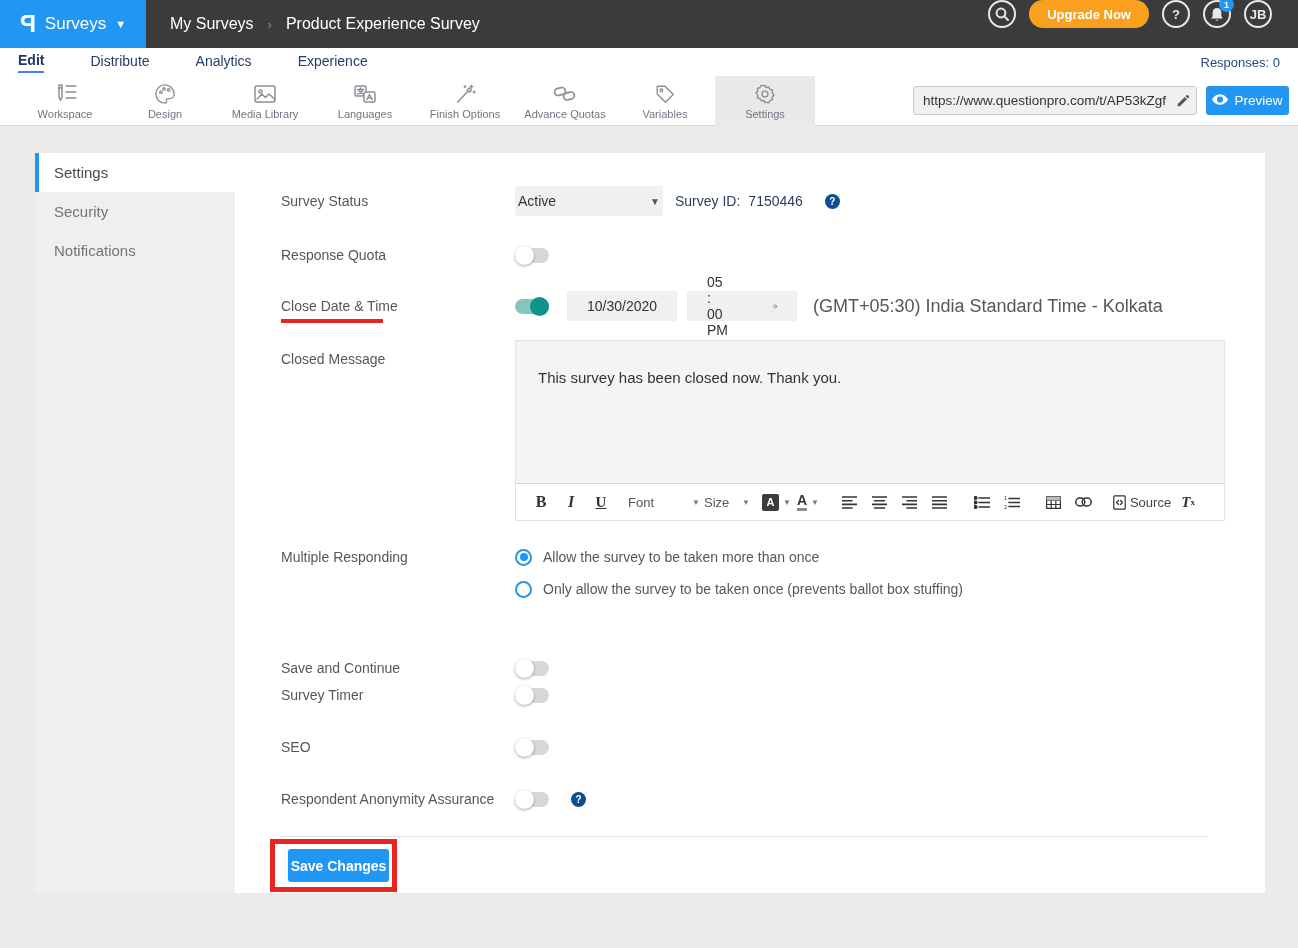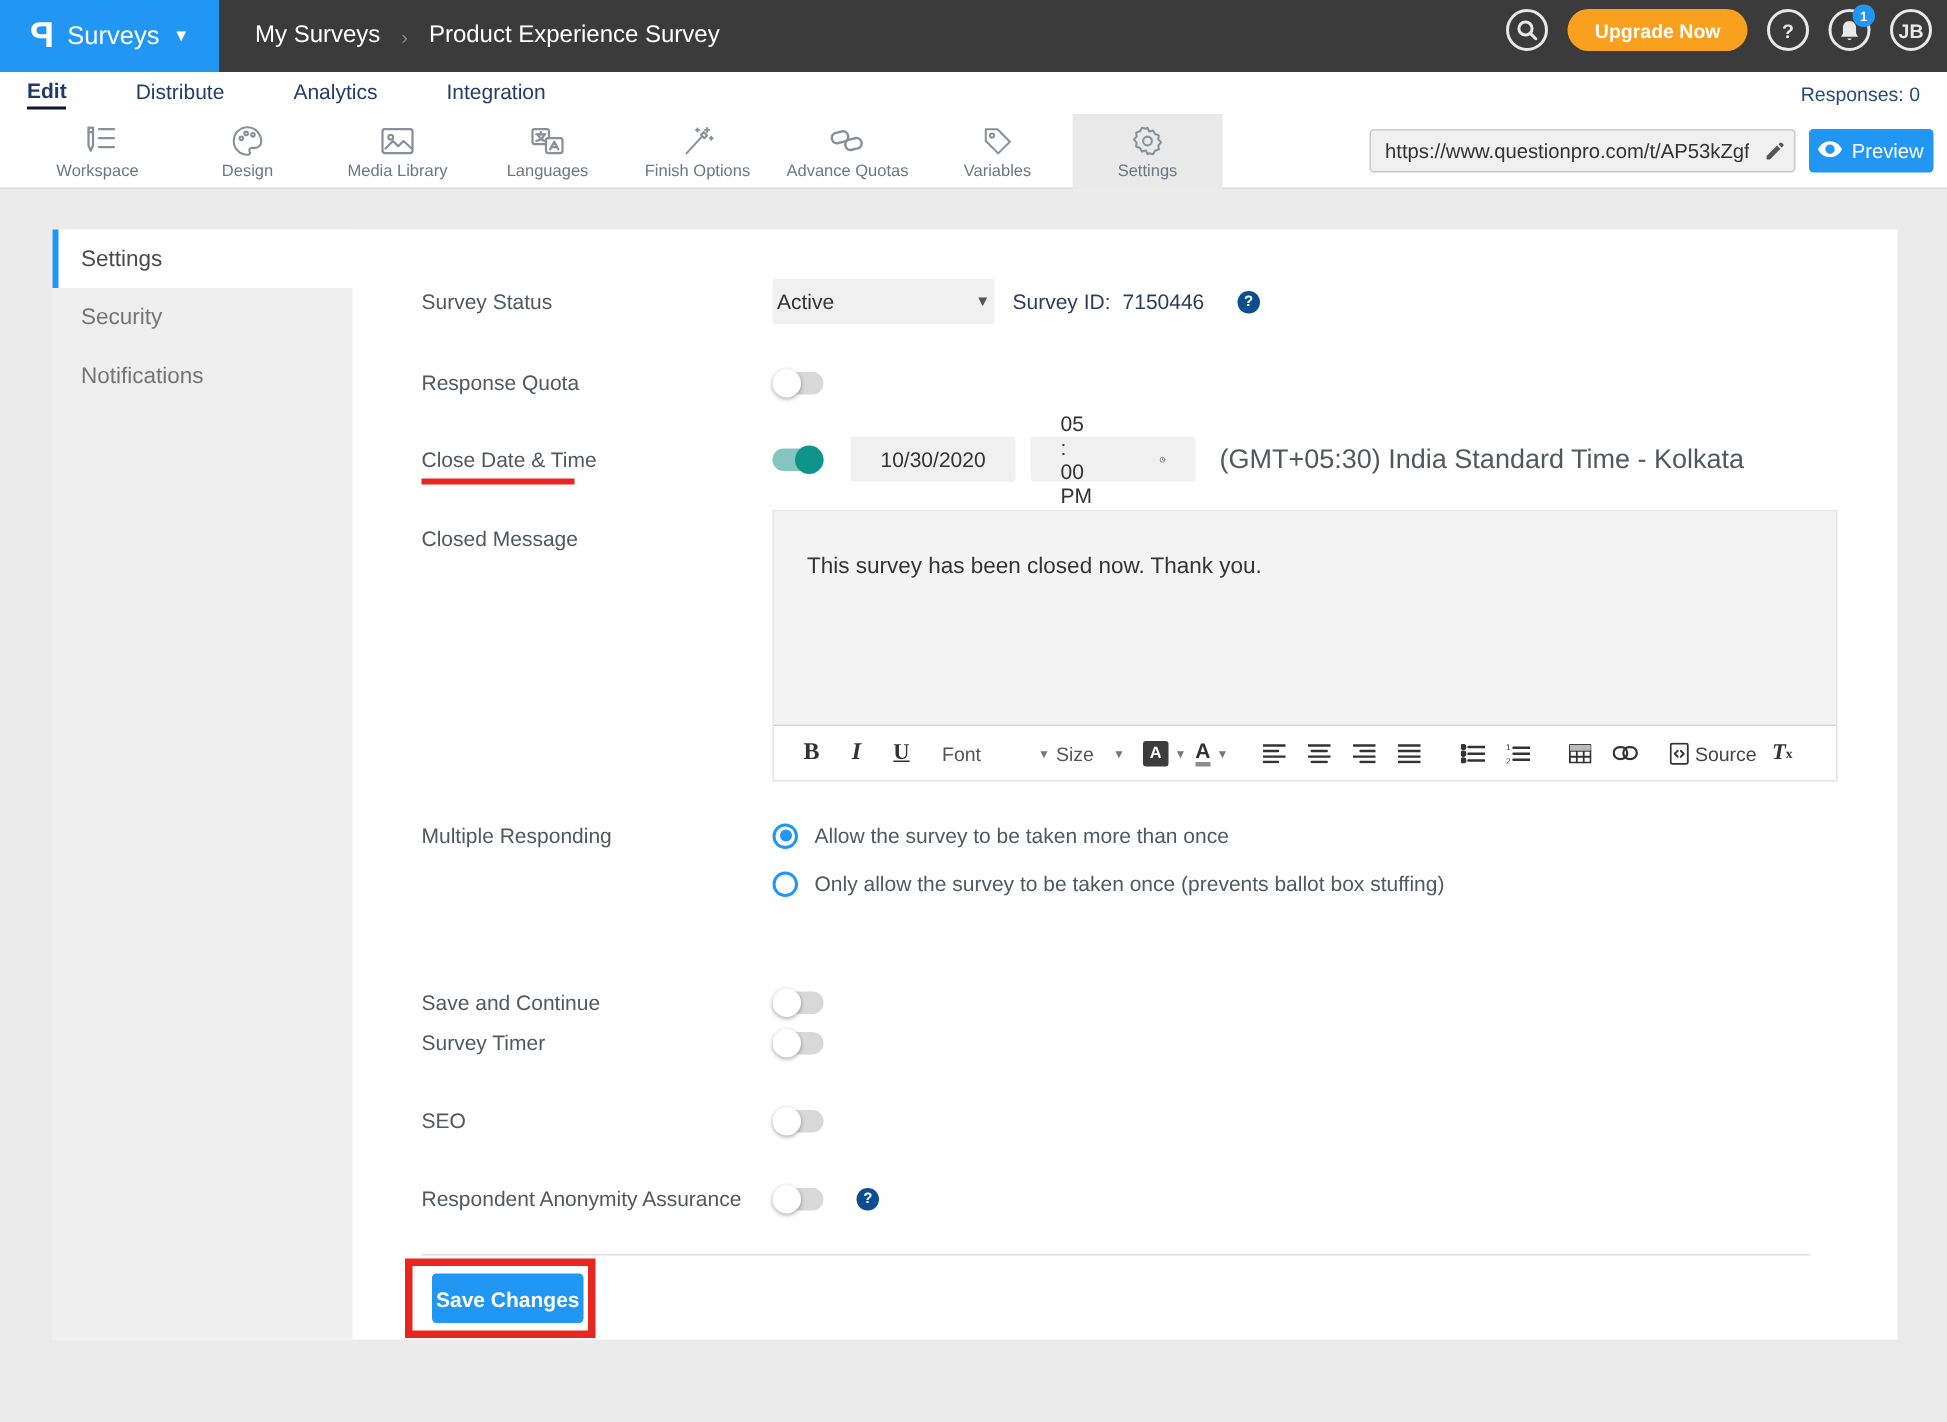--- a/index.html
+++ b/index.html
@@ -10,29 +10,29 @@
   
   .header { position:absolute; top:0; left:0; width:100%; height:48px; background:#3b3b3b; display:flex; align-items:center; }
   .logo-block { width:146px; height:48px; background:#2196f3; display:flex; align-items:center; justify-content:center; gap:9px; cursor:pointer; }
   .logo-glyph { color:#fff; font-size:24px; font-weight:bold; line-height:1; transform:scaleX(-1); display:inline-block; }
   .product-name { color:#fff; font-size:17px; }
   .logo-caret { color:#fff; font-size:11px; }
   .breadcrumb { display:flex; align-items:center; gap:14px; margin-left:24px; font-size:16px; }
   .crumb-parent { color:#ffffff; cursor:pointer; }
   .crumb-sep { color:#8a8a8a; font-size:13px; }
   .crumb-current { color:#ffffff; }
-  .header-right { position:absolute; right:10px; top:0; height:40px; display:flex; align-items:center; gap:13px; }
+  .header-right { position:absolute; right:26px; top:0; height:40px; display:flex; gap:13px; }
   .hicon { width:28px; height:28px; border-radius:50%; border:2px solid #e8e8e8; color:#e8e8e8; display:flex; align-items:center; justify-content:center; font-weight:bold; font-size:13px; cursor:pointer; position:relative; background:transparent; }
   .upgrade-btn { height:28px; padding:0 18px; border:none; border-radius:14px; background:#f9a01f; color:#fff; font-weight:bold; font-size:13px; cursor:pointer; font-family:"Liberation Sans", sans-serif; }
   .badge { position:absolute; top:-5px; right:-5px; min-width:15px; height:15px; border-radius:8px; background:#2196f3; color:#fff; font-size:9px; font-weight:bold; display:flex; align-items:center; justify-content:center; }
 
   
   .tabrow { position:absolute; top:48px; left:0; width:100%; height:28px; background:#fff; display:flex; align-items:center; padding:0 18px; }
   .tab { font-size:14px; color:#233d6b; margin-right:46px; cursor:pointer; padding-bottom:3px; }
-  .tab.active { border-bottom:2px solid #0f172a; font-weight:bold; color:#1d3a66; }
+  .tab.active { border-bottom:2px solid #3b82f6; font-weight:bold; color:#1d3a66; }
   .responses { margin-left:auto; font-size:13px; color:#234a7d; }
 
   
   .toolbar { position:absolute; top:76px; left:0; width:100%; height:50px; background:#fff; border-bottom:1px solid #d9d9d9; }
   .tool-items { position:absolute; left:15px; top:0; height:50px; display:flex; }
   .tool-item { width:100px; height:50px; display:flex; flex-direction:column; align-items:center; justify-content:center; gap:3px; cursor:pointer; }
   .tool-item.active { background:#e9e9e9; }
   .tool-item svg { display:block; }
   .tool-label { font-size:11px; color:#6f7682; }
   .url-wrap { position:absolute; right:101px; top:10px; width:284px; height:29px; background:#f0f0f0; border:1px solid #c9c9c9; border-radius:3px; display:flex; align-items:center; }
@@ -131,21 +131,21 @@
         <span class="badge">1</span>
       </div>
       <div class="hicon">JB</div>
     </div>
   </div>
 
   <div class="tabrow">
     <span class="tab active">Edit</span>
     <span class="tab">Distribute</span>
     <span class="tab">Analytics</span>
-    <span class="tab">Integration</span>
+    <span class="tab">Experience</span>
     <span class="responses">Responses: 0</span>
   </div>
 
   <div class="toolbar">
     <div class="tool-items">
 
       <div class="tool-item">
         <span>
           <svg width="26" height="22" viewBox="0 0 26 22" fill="none" stroke="#8a9099" stroke-width="1.5">
             <path d="M7 2v12l1.5 3.5L10 14V2z"></path>

